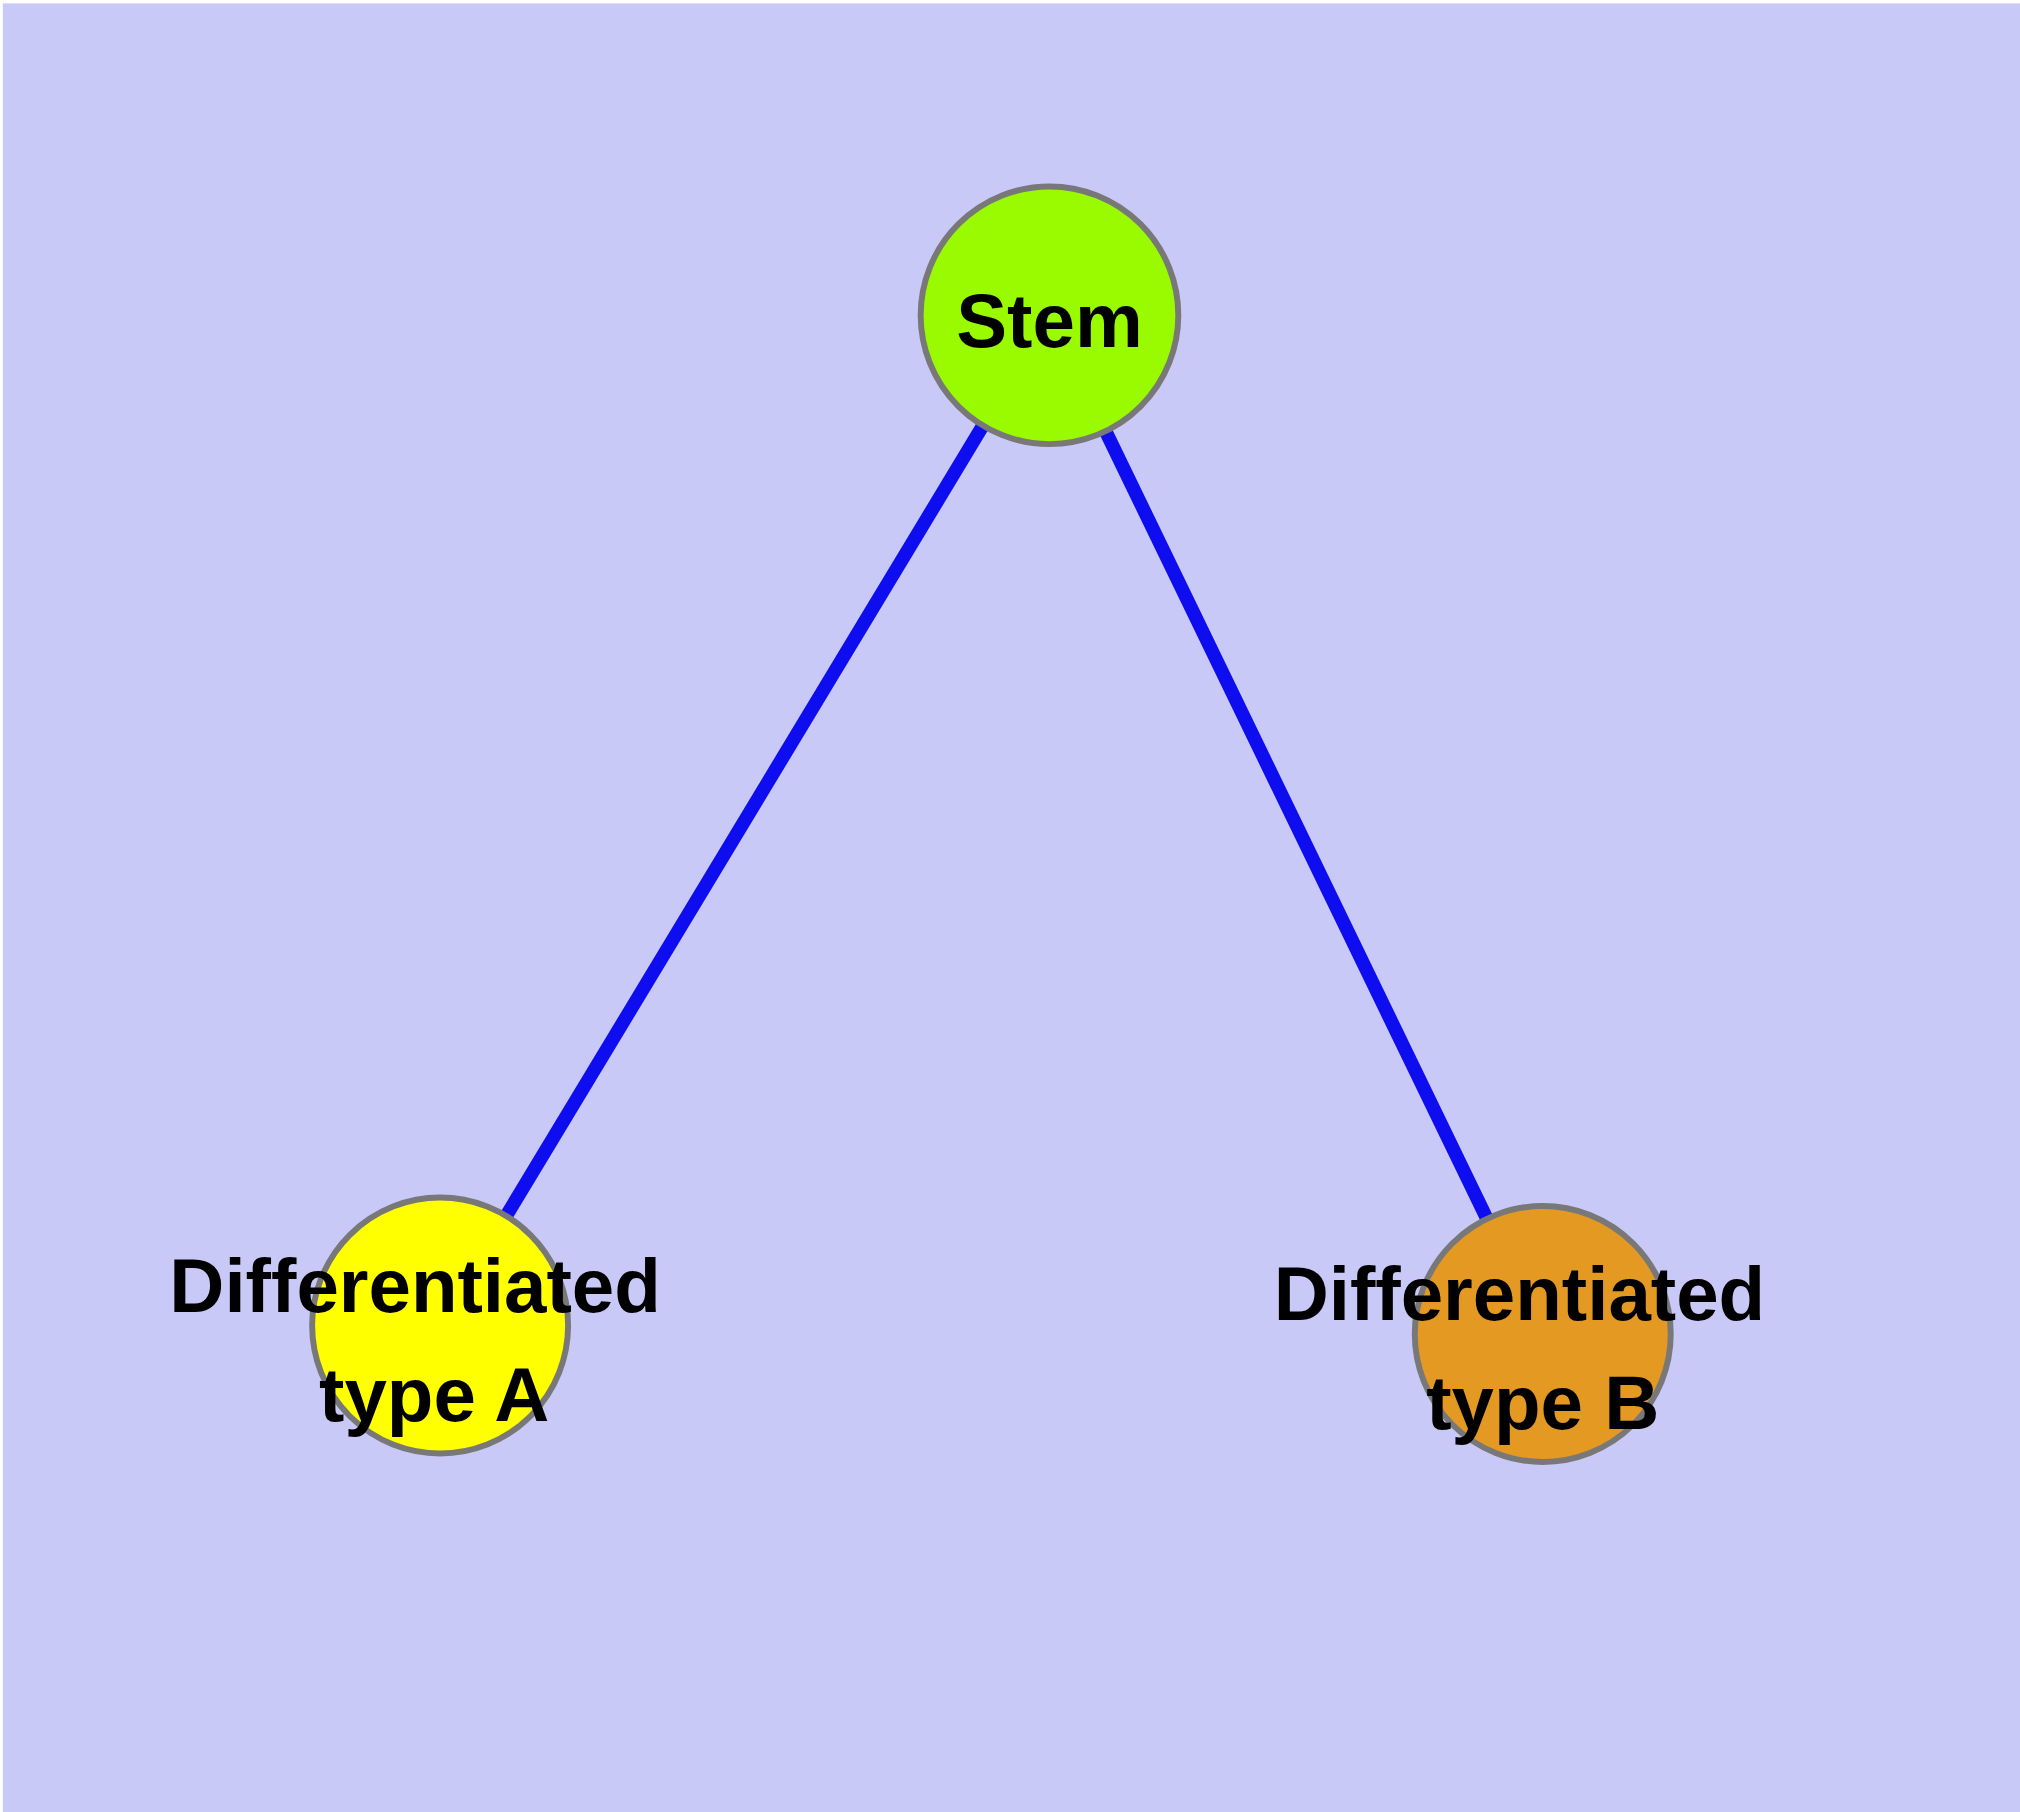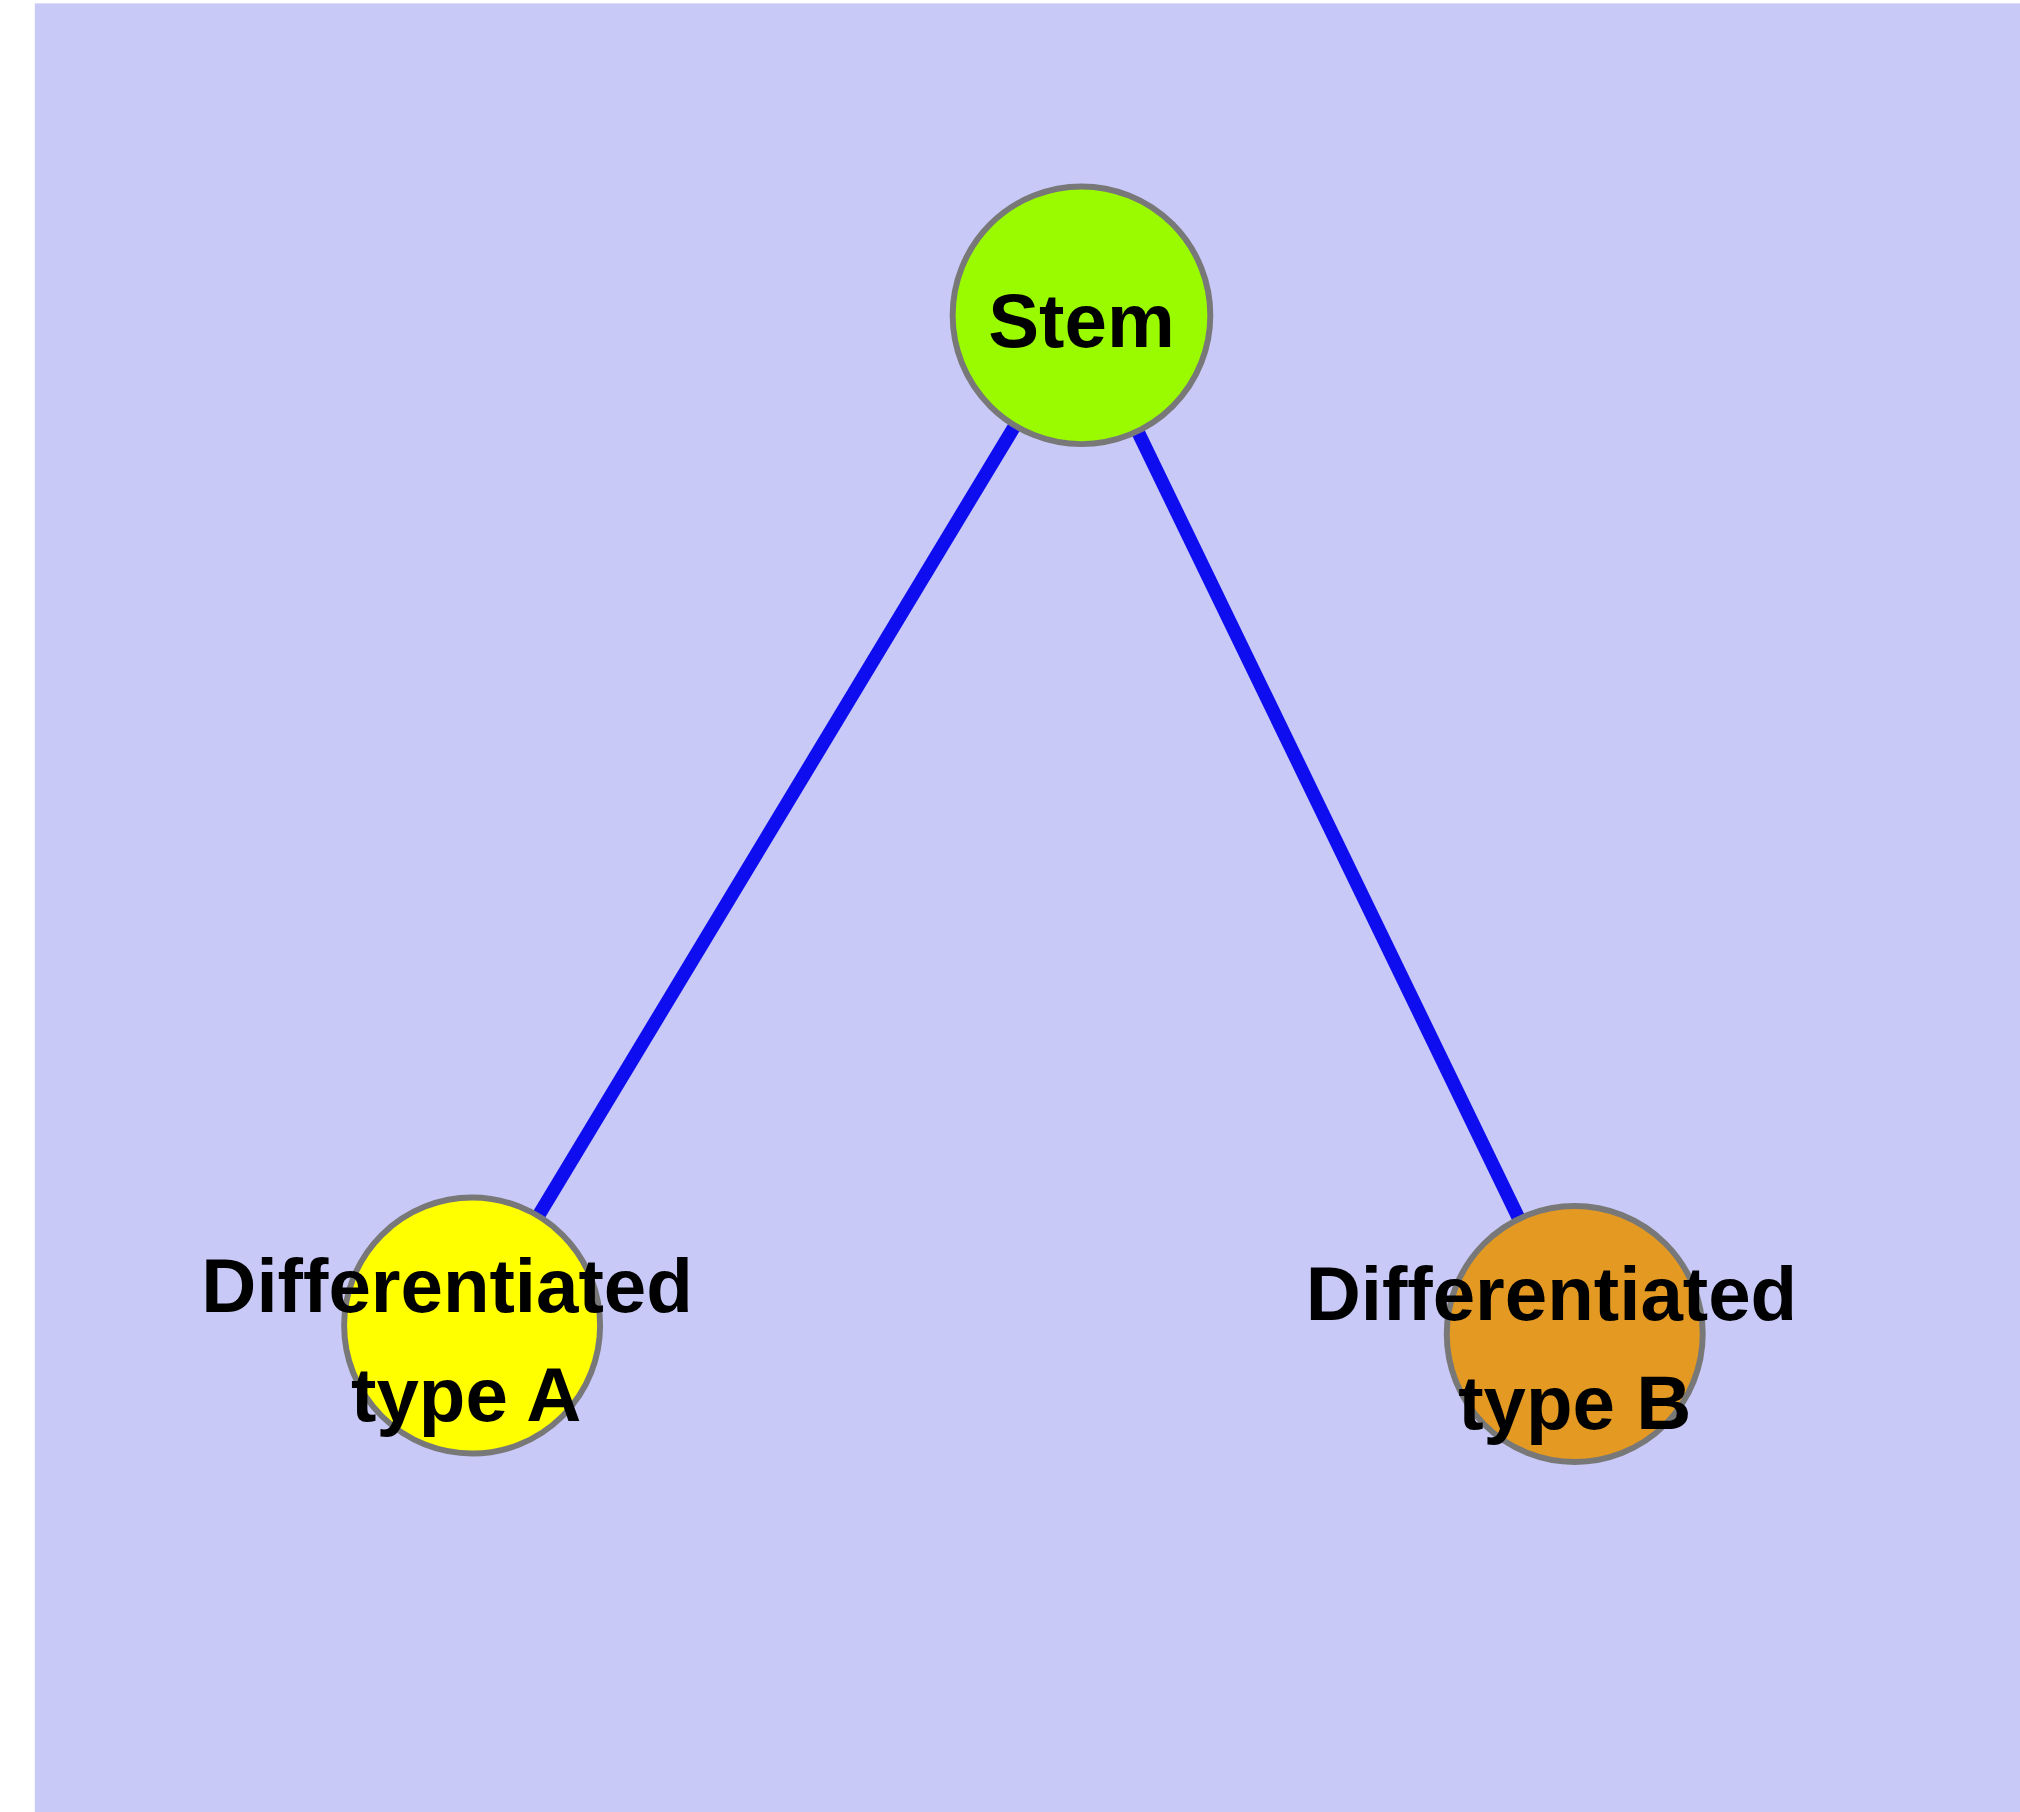--- a/index.html
+++ b/index.html
@@ -7,21 +7,20 @@
     padding: 0;
     background: #ffffff;
     width: 2021px;
     height: 1812px;
     overflow: hidden;
   }
   .stage {
     position: relative;
     width: 1936px;
     height: 1812px;
-    padding-left: 32px;
   }
   svg {
     display: block;
   }
   .node {
     stroke-width: 7px;
   }
   .edge {
     stroke-width: 16px;
     stroke-linecap: butt;

